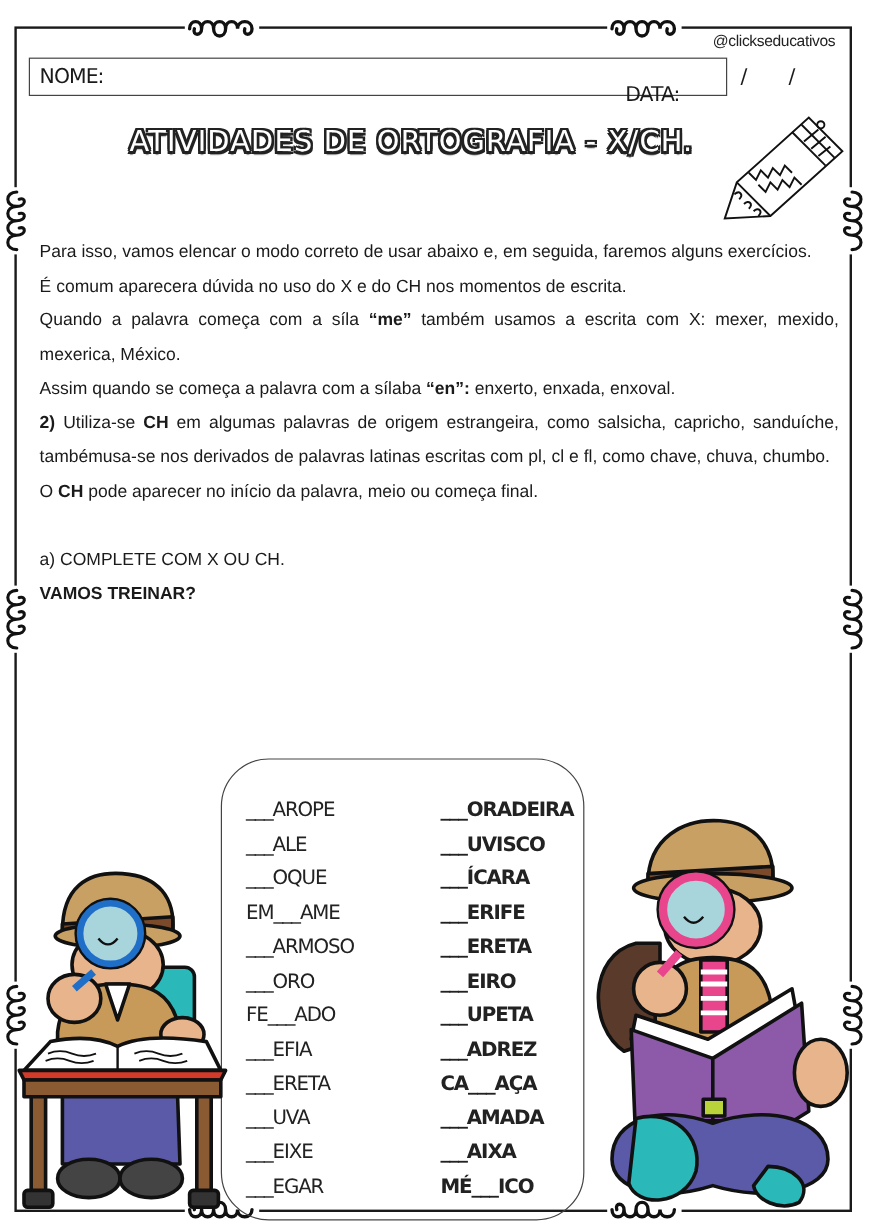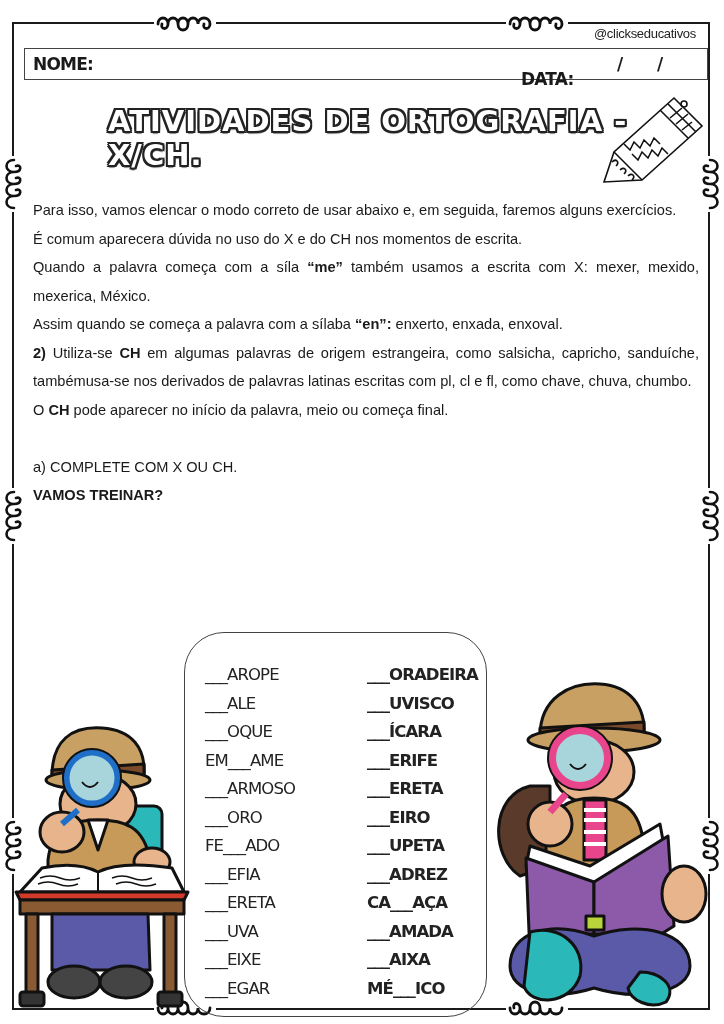--- a/index.html
+++ b/index.html
@@ -1,25 +1,25 @@
 <!DOCTYPE html>
 <html><head>
 <meta charset="utf-8">
 <style>
   html, body { margin:0; padding:0; background:#ffffff; }
   body { width:724px; height:1024px; position:relative; overflow:hidden; font-family:"Liberation Sans", sans-serif; color:#1a1a1a; }
   .frame { position:absolute; left:12px; top:22px; width:698px; height:988px; border:2px solid #1a1a1a; box-sizing:border-box; }
   .swirl { position:absolute; background:#fff; }
   .handle { position:absolute; right:28px; top:26px; font-size:13px; letter-spacing:-0.3px; color:#222; font-family:Liberation Sans, sans-serif; font-weight:300; }
-  .namebox { position:absolute; left:24px; top:48px; width:684px; height:32px; border:1.5px solid #444; box-sizing:border-box; font-family:"DejaVu Sans", sans-serif; font-size:17px; letter-spacing:-0.8px;font-weight:bold; }
+  .namebox { position:absolute; left:24px; top:48px; width:582px; height:32px; border:1.5px solid #444; box-sizing:border-box; font-family:"DejaVu Sans", sans-serif; font-size:17px; letter-spacing:-0.8px; }
   .namebox .nome { position:absolute; left:8px; top:5px; }
   .namebox .data { position:absolute; left:496px; top:0;margin-top:20px; }
   .namebox .slash1 { position:absolute; left:592px; top:5px; }
   .namebox .slash2 { position:absolute; left:632px; top:5px; }
-  .title { position:absolute; left:108px; top:104px; font-family:"DejaVu Sans", sans-serif; font-weight:bold; font-size:29px; letter-spacing:1px; color:#fff;
+  .title { position:absolute; left:108px; top:104px; font-family:"DejaVu Sans", sans-serif; font-weight:normal; font-size:24px; letter-spacing:1px; color:#fff;
     text-shadow: -2px -2px 0 #222, 2px -2px 0 #222, -2px 2px 0 #222, 2px 2px 0 #222, 0 2px 0 #222, 0 -2px 0 #222, 2px 0 0 #222, -2px 0 0 #222, 0 3px 1px #888; }
   .pencil { position:absolute; left:598px; top:96px; }
   .body-text { position:absolute; left:33px; top:196px; width:666px; font-size:14.6px; line-height:28.5px; text-align:justify; }
   .body-text p { margin:0; }
   .body-text b { font-weight:bold; }
   .spacer { height:28.5px; }
   .wordbox { position:absolute; left:184px; top:632px; width:303px; height:385px; border:1.5px solid #444; border-radius:40px; box-sizing:border-box; }
   .col { position:absolute; top:28px; font-family:"DejaVu Sans", sans-serif; font-size:16.5px; letter-spacing:-0.9px; line-height:28.5px; color:#222; }
   .col.left { left:20px; }
   .col.right { left:182px;font-weight:bold; }

